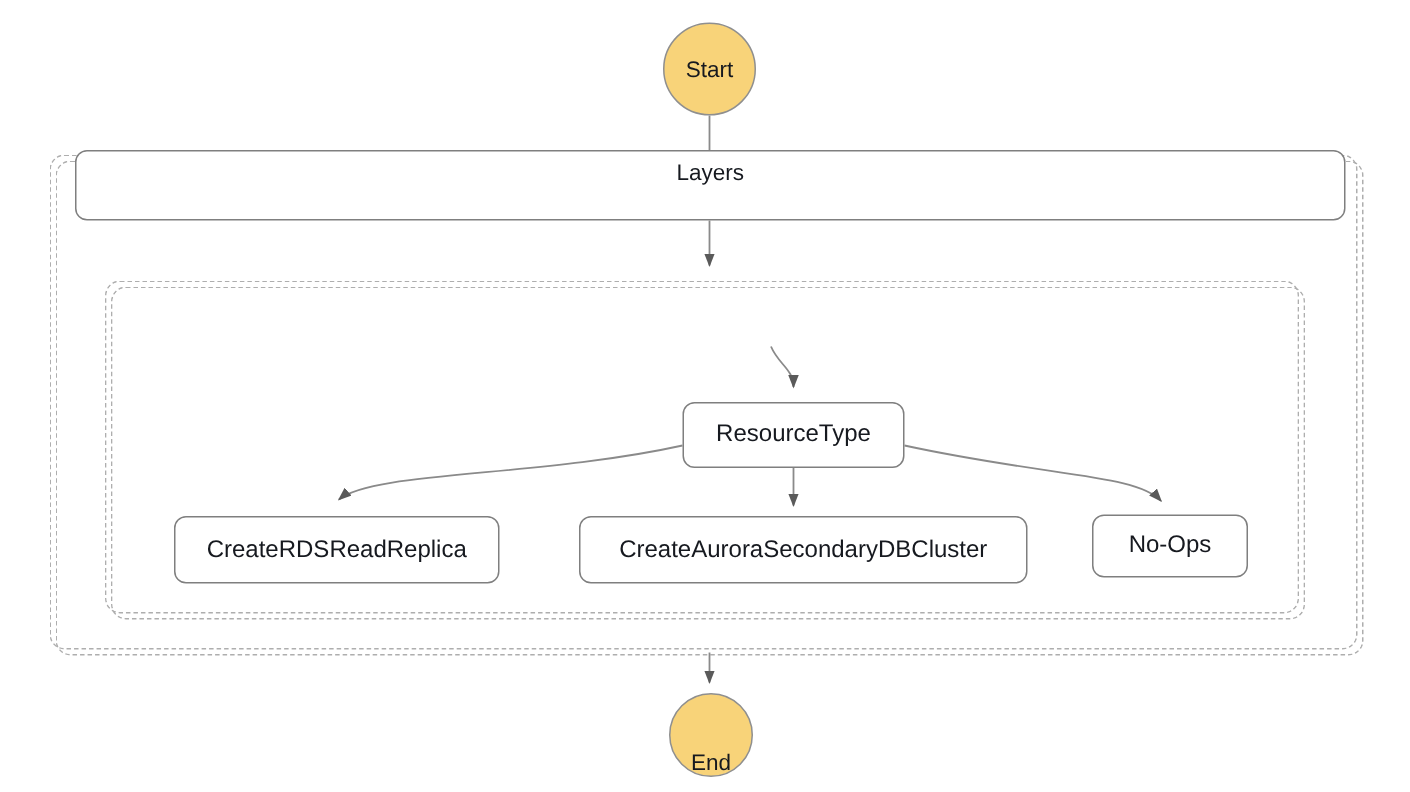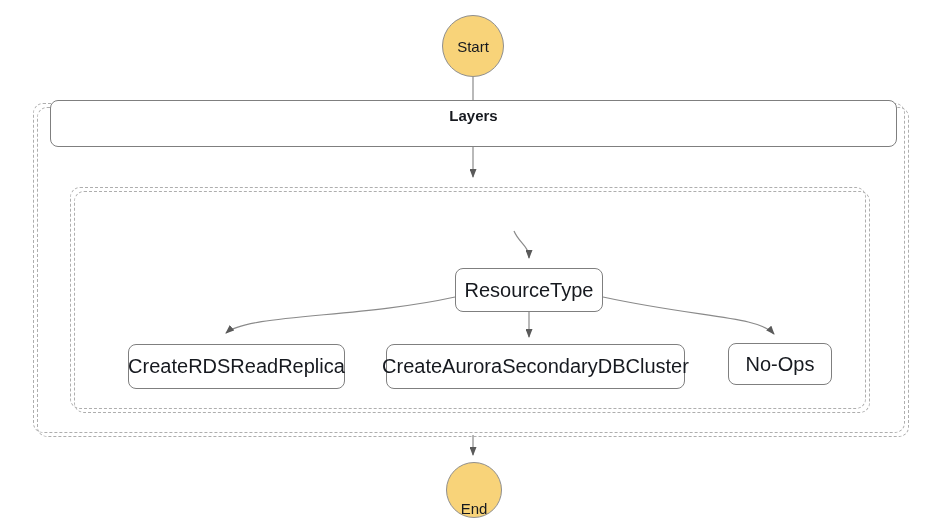--- a/index.html
+++ b/index.html
@@ -7,25 +7,25 @@
     position:relative;width:940px;height:528px;background:#ffffff;overflow:hidden;
     font-family:"Liberation Sans","DejaVu Sans",sans-serif;color:#16191f;
   }
   .group-dash{
     position:absolute;border:1px dashed #aeaeae;border-radius:10px;background:transparent;
   }
   .hdr{
     position:absolute;background:#ffffff;border:1px solid #7f7f7f;border-radius:8px;
     display:flex;justify-content:center;align-items:flex-start;box-sizing:border-box;
   }
-  .hdr span{font-weight:bold;font-size:15px;padding-top:5px;line-height:20px;}
+  .hdr span{font-weight:normal;font-size:15px;padding-top:5px;line-height:20px;}
   .node{
     position:absolute;background:#ffffff;border:1px solid #7f7f7f;border-radius:8px;
     display:flex;justify-content:center;align-items:center;box-sizing:border-box;
-    font-size:20px;
+    font-size:16px;
   }
   .terminal{
     position:absolute;background:#f8d379;border:1px solid #8f8f8f;border-radius:50%;
     display:flex;justify-content:center;align-items:center;box-sizing:border-box;
     font-size:15px;font-weight:500;
   }
   svg.edges{position:absolute;left:0;top:0;pointer-events:none;}
   .edge{stroke:#8a8a8a;stroke-width:1.2;fill:none;}
 </style>
 </head>
@@ -38,21 +38,21 @@
   <div class="group-dash" style="left:70px;top:187px;width:794px;height:220px;"></div>
   <div class="group-dash" style="left:74px;top:191px;width:794px;height:220px;"></div>
 
   <div class="hdr" style="left:50px;top:100px;width:847px;height:47px;">
     <span>Layers</span>
   </div>
 
   <div class="node" style="left:455px;top:268px;width:148px;height:44px;">
     <span>ResourceType</span>
   </div>
-  <div class="node" style="left:128px;top:344px;width:217px;height:45px;">
+  <div class="node" style="left:116px;top:344px;width:217px;height:45px;">
     <span>CreateRDSReadReplica</span>
   </div>
   <div class="node" style="left:386px;top:344px;width:299px;height:45px;">
     <span>CreateAuroraSecondaryDBCluster</span>
   </div>
   <div class="node" style="left:728px;top:343px;width:104px;height:42px;">
     <span>No-Ops</span>
   </div>
 
   <div class="terminal" style="left:442px;top:15px;width:62px;height:62px;text-align:right;">

